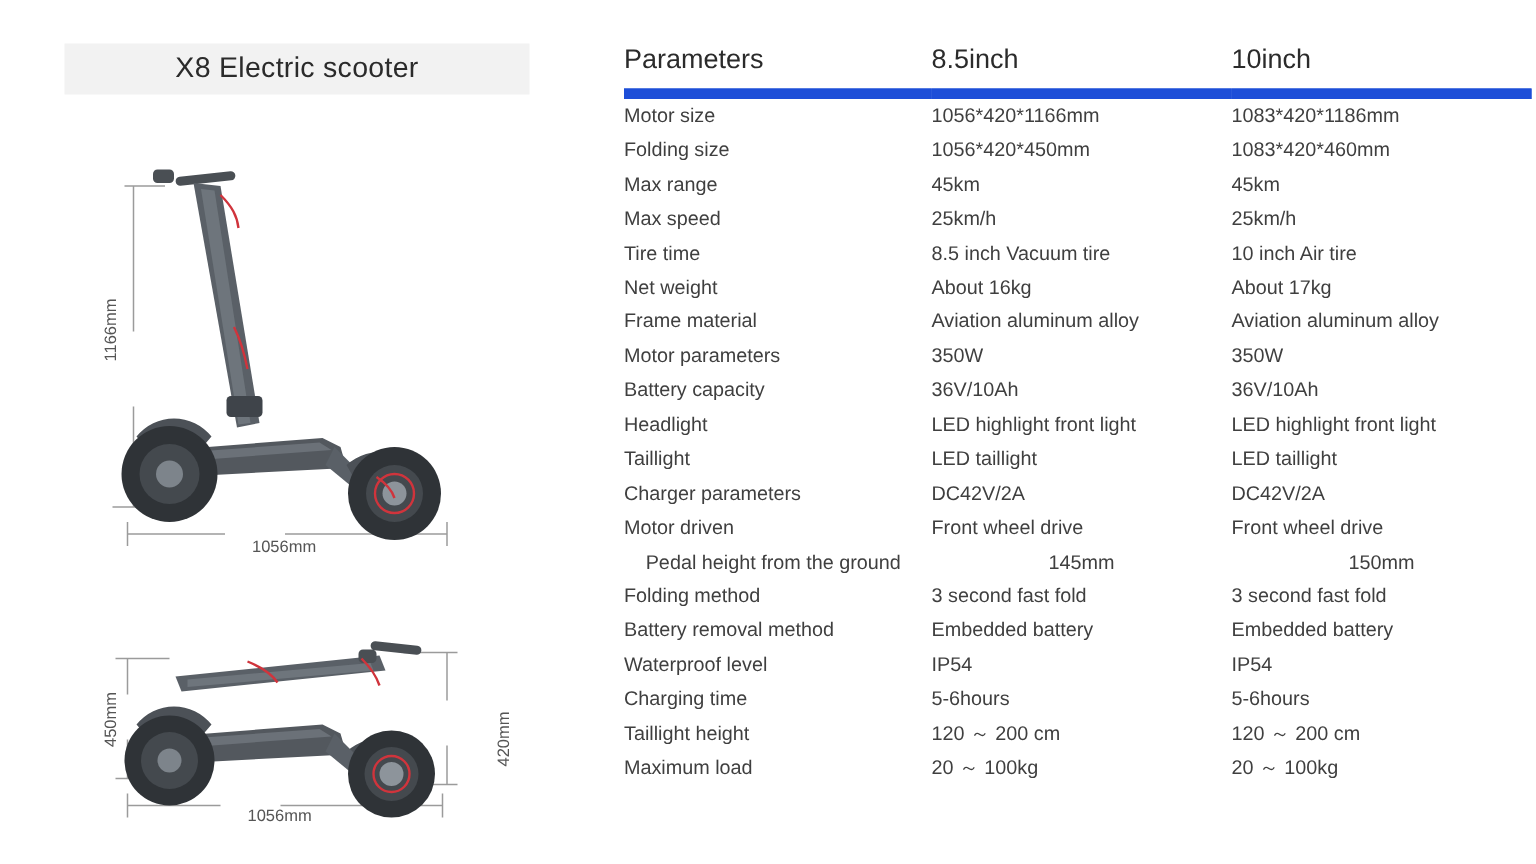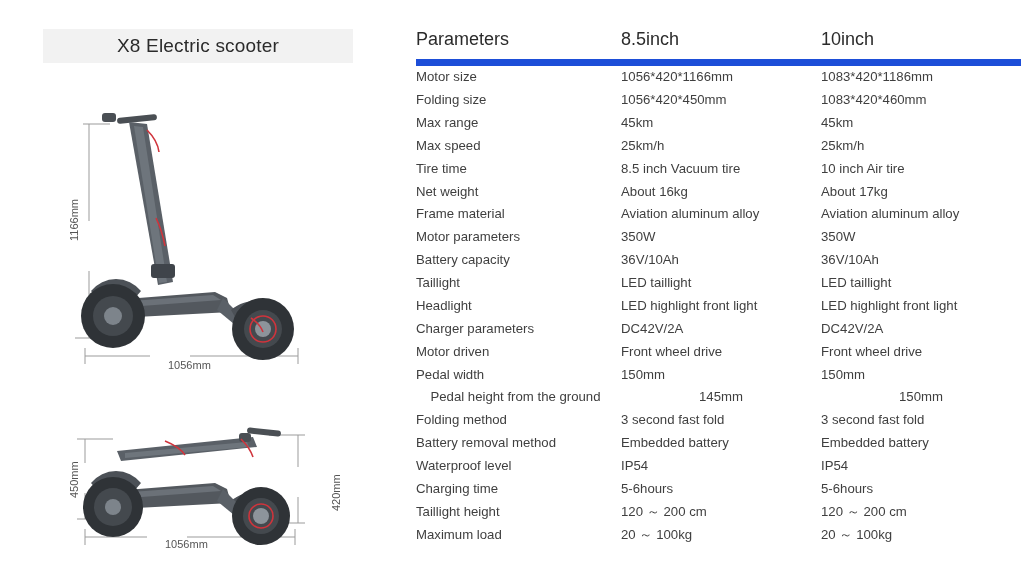--- a/index.html
+++ b/index.html
@@ -299,45 +299,40 @@
             <td>Motor parameters</td>
             <td>350W</td>
             <td>350W</td>
           </tr>
           <tr>
             <td>Battery capacity</td>
             <td>36V/10Ah</td>
             <td>36V/10Ah</td>
           </tr>
           <tr>
+            <td>Headlight</td>
+            <td>LED highlight front light</td>
+            <td>LED highlight front light</td>
+          </tr>
+          <tr>
             <td>Taillight</td>
             <td>LED taillight</td>
             <td>LED taillight</td>
           </tr>
           <tr>
-            <td>Headlight</td>
-            <td>LED highlight front light</td>
-            <td>LED highlight front light</td>
-          </tr>
-          <tr>
             <td>Charger parameters</td>
             <td>DC42V/2A</td>
             <td>DC42V/2A</td>
           </tr>
           <tr>
             <td>Motor driven</td>
             <td>Front wheel drive</td>
             <td>Front wheel drive</td>
           </tr>
           <tr>
-            <td>Pedal width</td>
-            <td>150mm</td>
-            <td>150mm</td>
-          </tr>
-          <tr>
             <td class="small-label">Pedal height from the ground</td>
             <td class="small-label">145mm</td>
             <td class="small-label">150mm</td>
           </tr>
           <tr>
             <td>Folding method</td>
             <td>3 second fast fold</td>
             <td>3 second fast fold</td>
           </tr>
           <tr>

